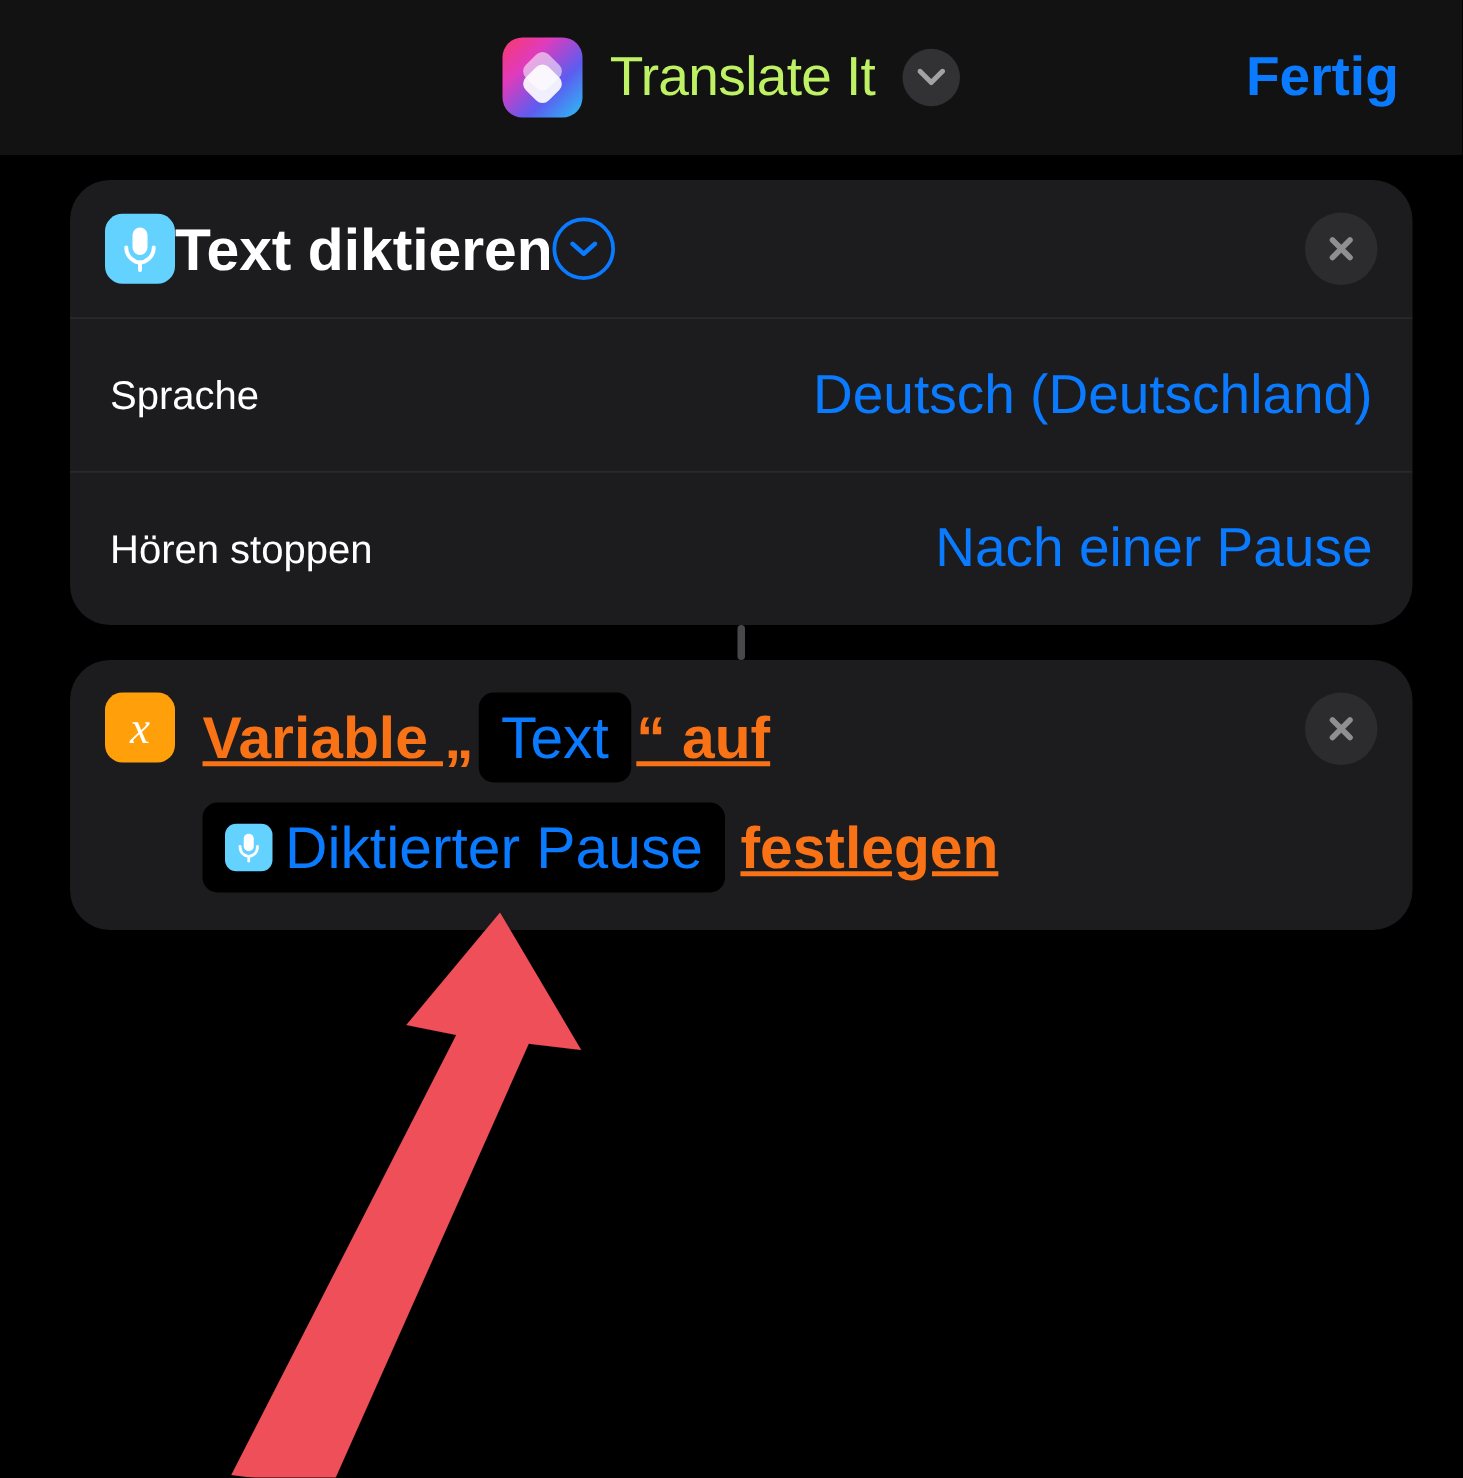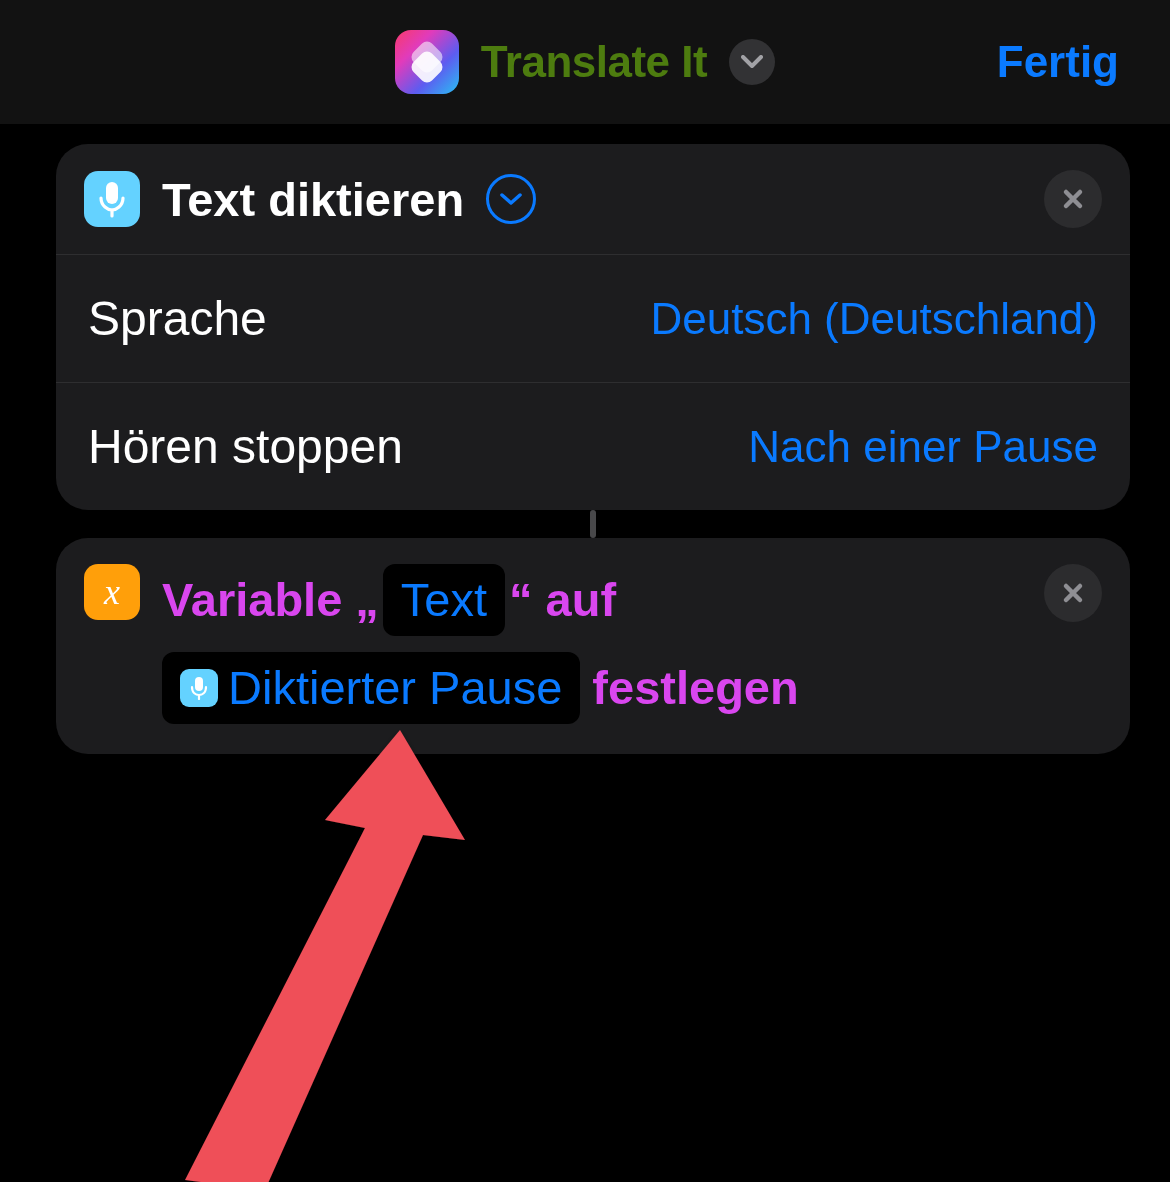--- a/index.html
+++ b/index.html
@@ -56,23 +56,23 @@
       background: rgba(255,255,255,0.55);
       top: 2px;
       left: 7px;
     }
     .shortcuts-icon-inner::after {
       background: rgba(255,255,255,0.9);
       top: 12px;
       left: 7px;
     }
     .navbar-title {
-      color: #4d7c0f;
+      color: #bef264;
       font-size: 44px;
-      font-weight: 700;
+      font-weight: 400;
       letter-spacing: -0.5px;
     }
     .chevron-pill {
       width: 46px;
       height: 46px;
       border-radius: 23px;
       background: #323234;
       display: flex;
       align-items: center;
       justify-content: center;
@@ -89,21 +89,20 @@
     }
     .card {
       background: #1c1c1e;
       border-radius: 32px;
       overflow: hidden;
     }
     .card-header {
       display: flex;
       align-items: center;
       padding: 26px 28px;
-      gap: 22px;
     }
     .icon-badge {
       width: 56px;
       height: 56px;
       border-radius: 14px;
       display: flex;
       align-items: center;
       justify-content: center;
       flex-shrink: 0;
     }
@@ -146,21 +145,21 @@
     }
     .card-row {
       display: flex;
       align-items: center;
       justify-content: space-between;
       padding: 36px 32px;
       border-top: 1px solid #2e2e30;
     }
     .row-label {
       color: #ffffff;
-      font-size: 48px;
+      font-size: 32px;
       font-weight: 400;
     }
     .row-value {
       color: #0a7aff;
       font-size: 44px;
       font-weight: 400;
     }
     .connector {
       width: 6px;
       height: 28px;
@@ -178,22 +177,23 @@
       flex: 1;
       font-size: 47px;
       line-height: 1.45;
       color: #ffffff;
       display: flex;
       flex-wrap: wrap;
       align-items: center;
       gap: 8px 4px;
     }
     .static-text {
-      color: #d946ef;
+      color: #f97316;
       font-weight: 600;
+      text-decoration: underline;
     }
     .token {
       display: inline-flex;
       align-items: center;
       background: #000000;
       color: #0a7aff;
       border-radius: 12px;
       padding: 2px 18px;
       font-weight: 400;
       gap: 10px;

